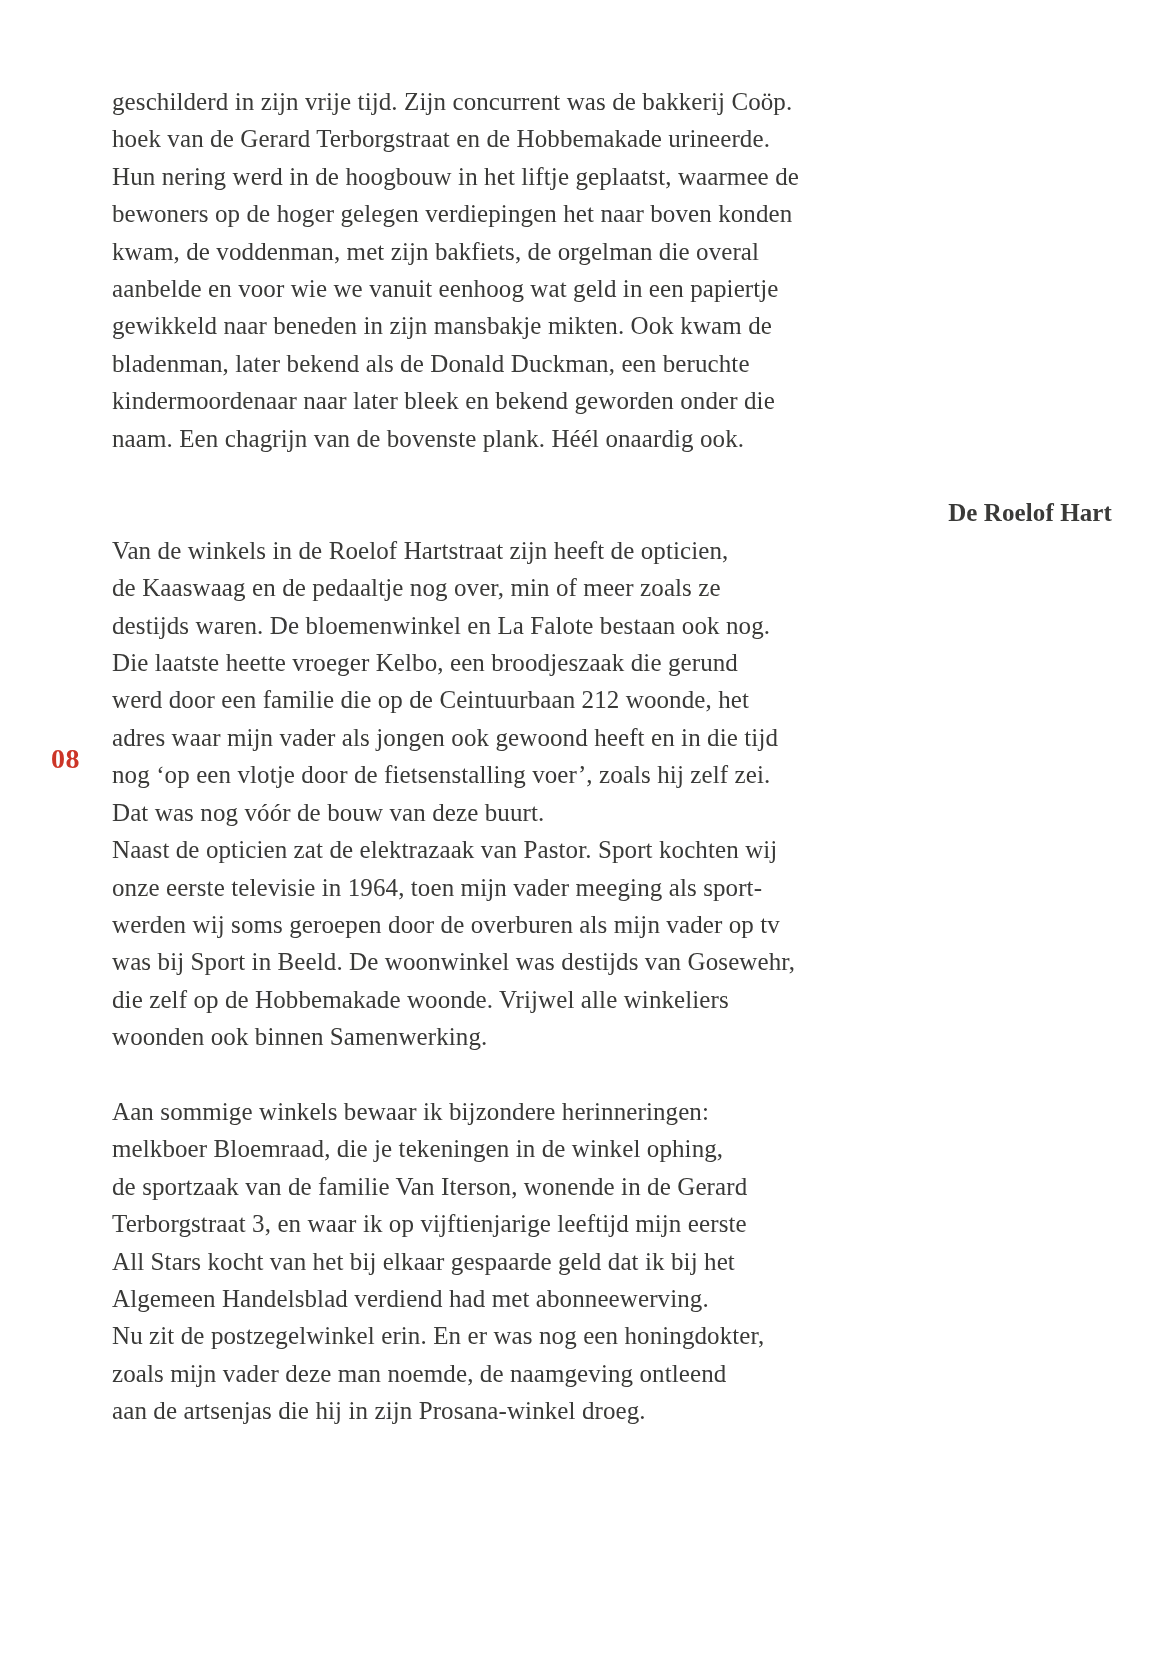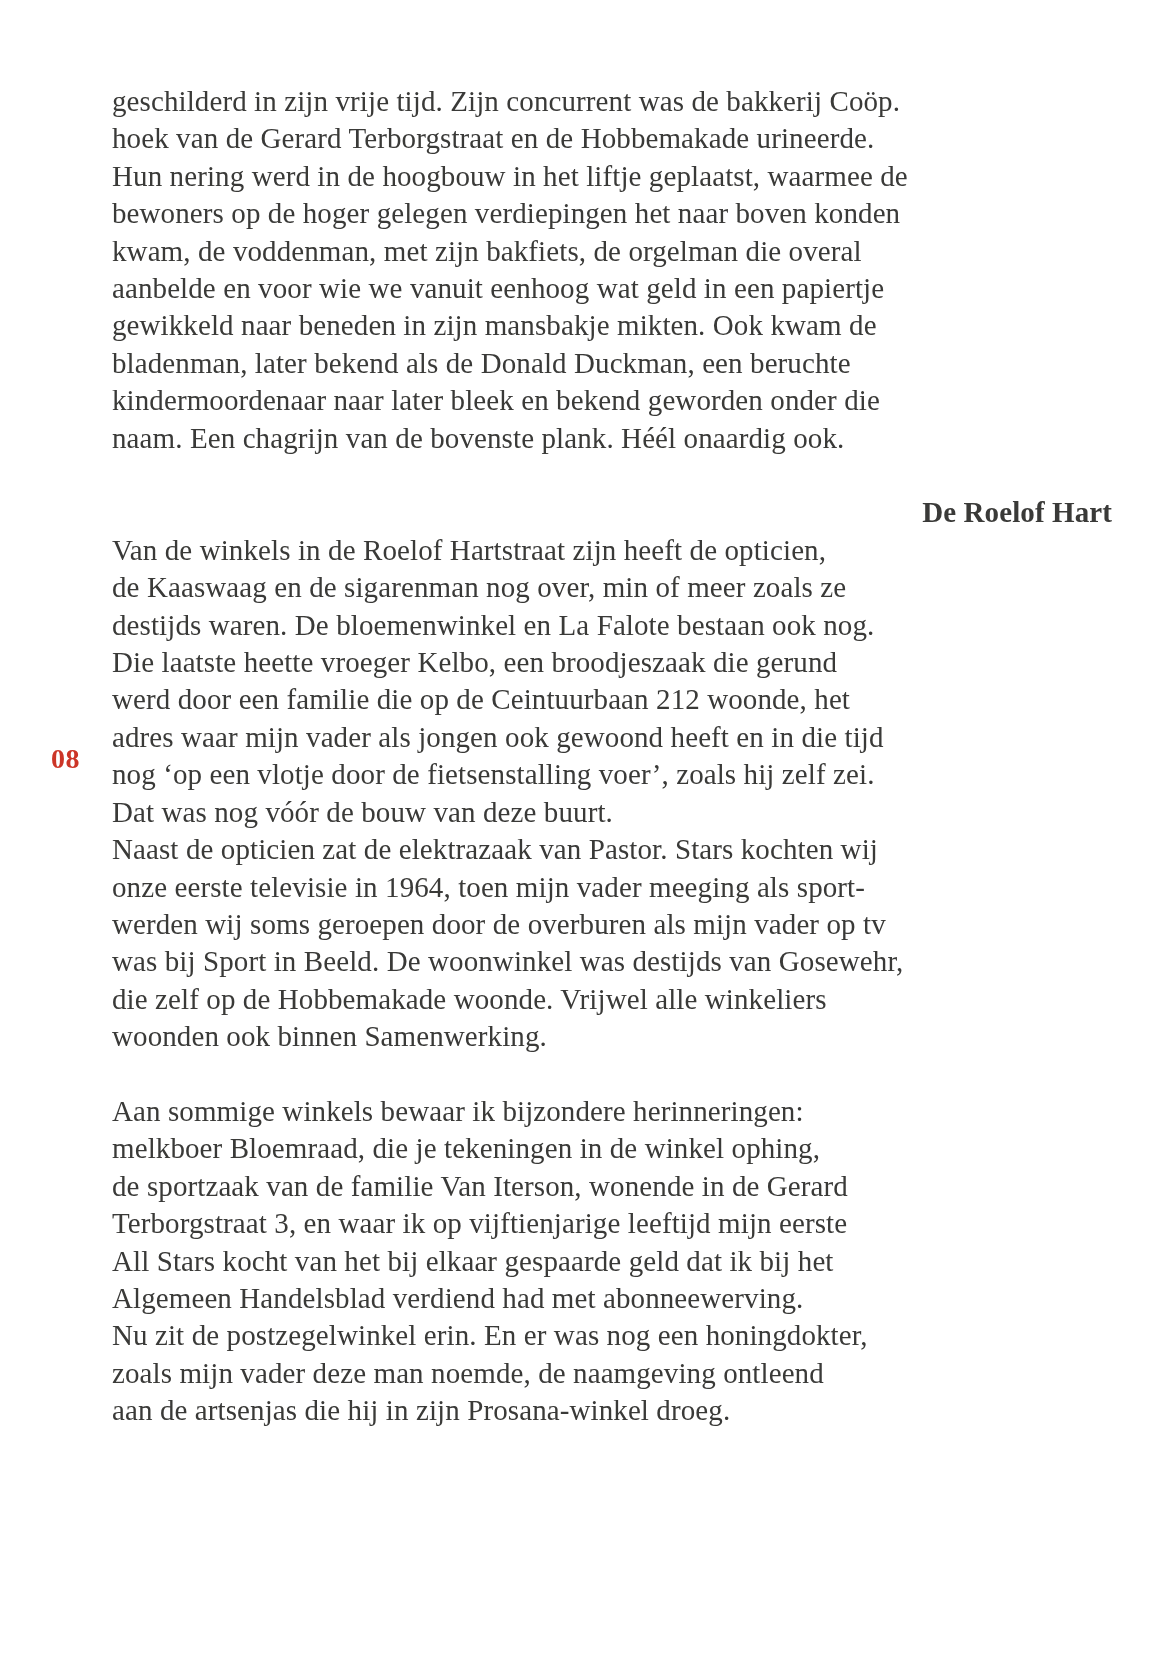--- a/index.html
+++ b/index.html
@@ -21,21 +21,21 @@
     position:absolute;
     left:51px;top:745px;
     font-size:28px;line-height:1;
     letter-spacing:0.5px;
     font-weight:700;
   }
   .text-block{
     position:absolute;
     left:112px;top:83px;
     width:1000px;
-    font-size:29px;
+    font-size:25px;
     line-height:var(--lh);
     letter-spacing:0.1px;
   }
   .block{display:block;}
   .block.gap{margin-top:var(--lh);}
   .heading{
     font-weight:bold;
     text-align:right;
   }
   .line{
@@ -56,28 +56,28 @@
         <div class="line">kwam, de voddenman, met zijn bakfiets, de orgelman die overal</div>
         <div class="line">aanbelde en voor wie we vanuit eenhoog wat geld in een papiertje</div>
         <div class="line">gewikkeld naar beneden in zijn mansbakje mikten. Ook kwam de</div>
         <div class="line">bladenman, later bekend als de Donald Duckman, een beruchte</div>
         <div class="line">kindermoordenaar naar later bleek en bekend geworden onder die</div>
         <div class="line">naam. Een chagrijn van de bovenste plank. Héél onaardig ook.</div>
       </div>
       <div class="block heading gap">De Roelof Hart</div>
       <div class="block paragraph">
         <div class="line">Van de winkels in de Roelof Hartstraat zijn heeft de opticien,</div>
-        <div class="line">de Kaaswaag en de sigarenman nog over, min of meer zoals ze</div>
+        <div class="line">de Kaaswaag en de pedaaltje nog over, min of meer zoals ze</div>
         <div class="line">destijds waren. De bloemenwinkel en La Falote bestaan ook nog.</div>
         <div class="line">Die laatste heette vroeger Kelbo, een broodjeszaak die gerund</div>
         <div class="line">werd door een familie die op de Ceintuurbaan 212 woonde, het</div>
         <div class="line">adres waar mijn vader als jongen ook gewoond heeft en in die tijd</div>
         <div class="line">nog ‘op een vlotje door de fietsenstalling voer’, zoals hij zelf zei.</div>
         <div class="line">Dat was nog vóór de bouw van deze buurt.</div>
-        <div class="line">Naast de opticien zat de elektrazaak van Pastor. Stars kochten wij</div>
+        <div class="line">Naast de opticien zat de elektrazaak van Pastor. Sport kochten wij</div>
         <div class="line">onze eerste televisie in 1964, toen mijn vader meeging als sport-</div>
         <div class="line">werden wij soms geroepen door de overburen als mijn vader op tv</div>
         <div class="line">was bij Sport in Beeld. De woonwinkel was destijds van Gosewehr,</div>
         <div class="line">die zelf op de Hobbemakade woonde. Vrijwel alle winkeliers</div>
         <div class="line">woonden ook binnen Samenwerking.</div>
       </div>
       <div class="block paragraph gap">
         <div class="line">Aan sommige winkels bewaar ik bijzondere herinneringen:</div>
         <div class="line">melkboer Bloemraad, die je tekeningen in de winkel ophing,</div>
         <div class="line">de sportzaak van de familie Van Iterson, wonende in de Gerard</div>

